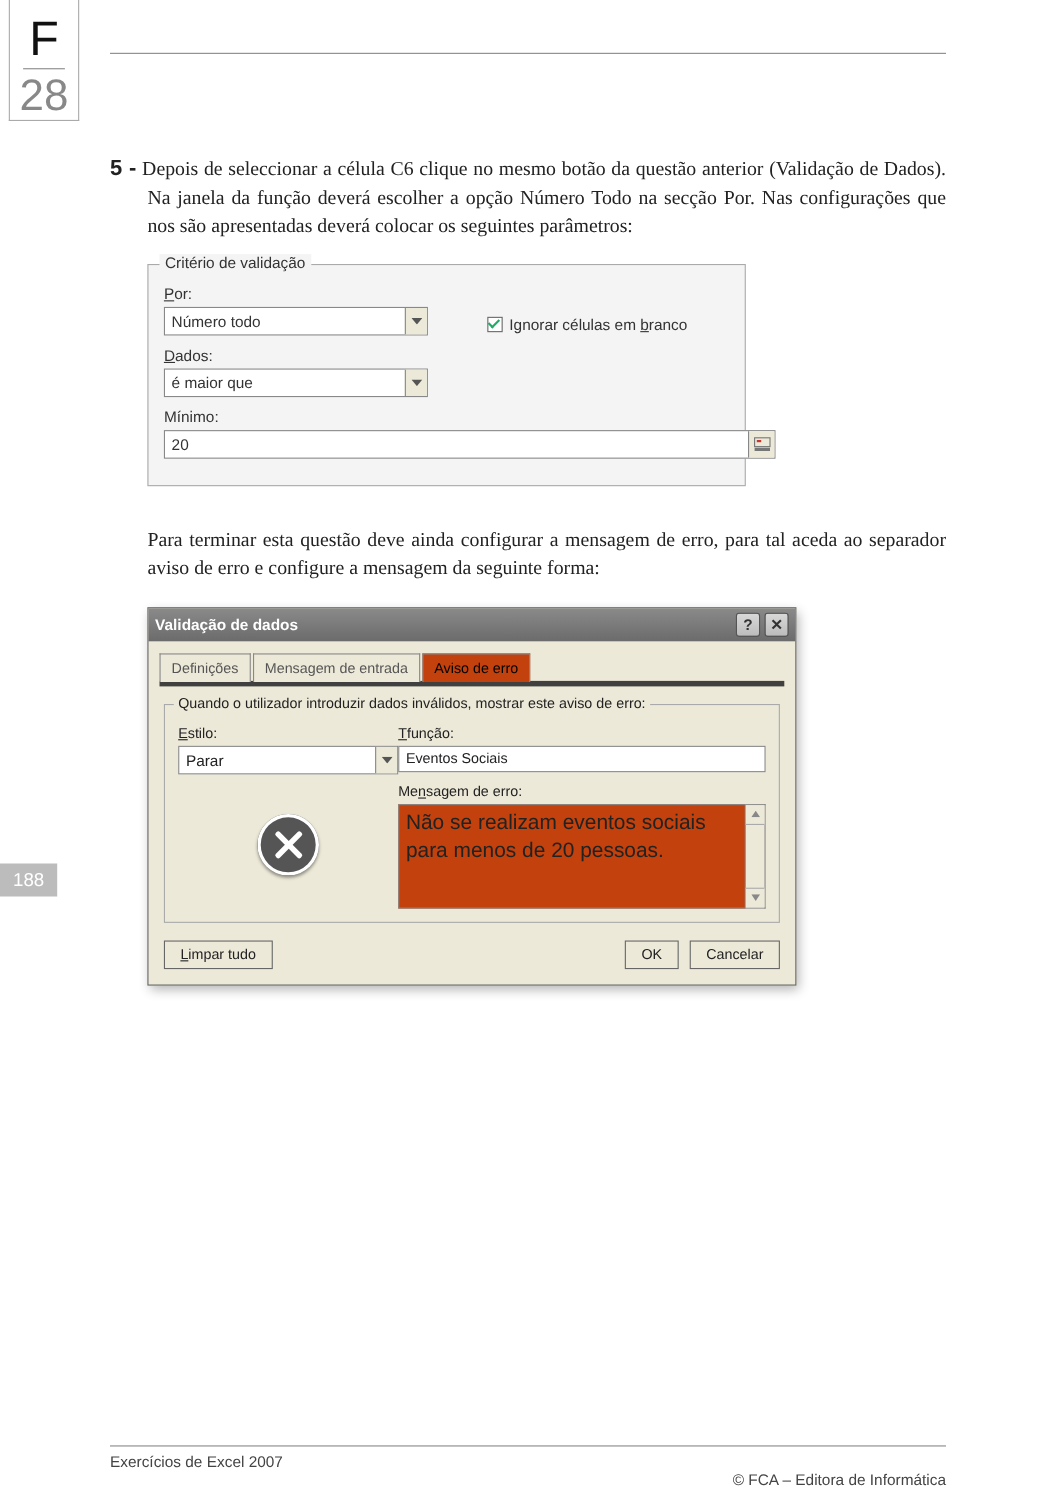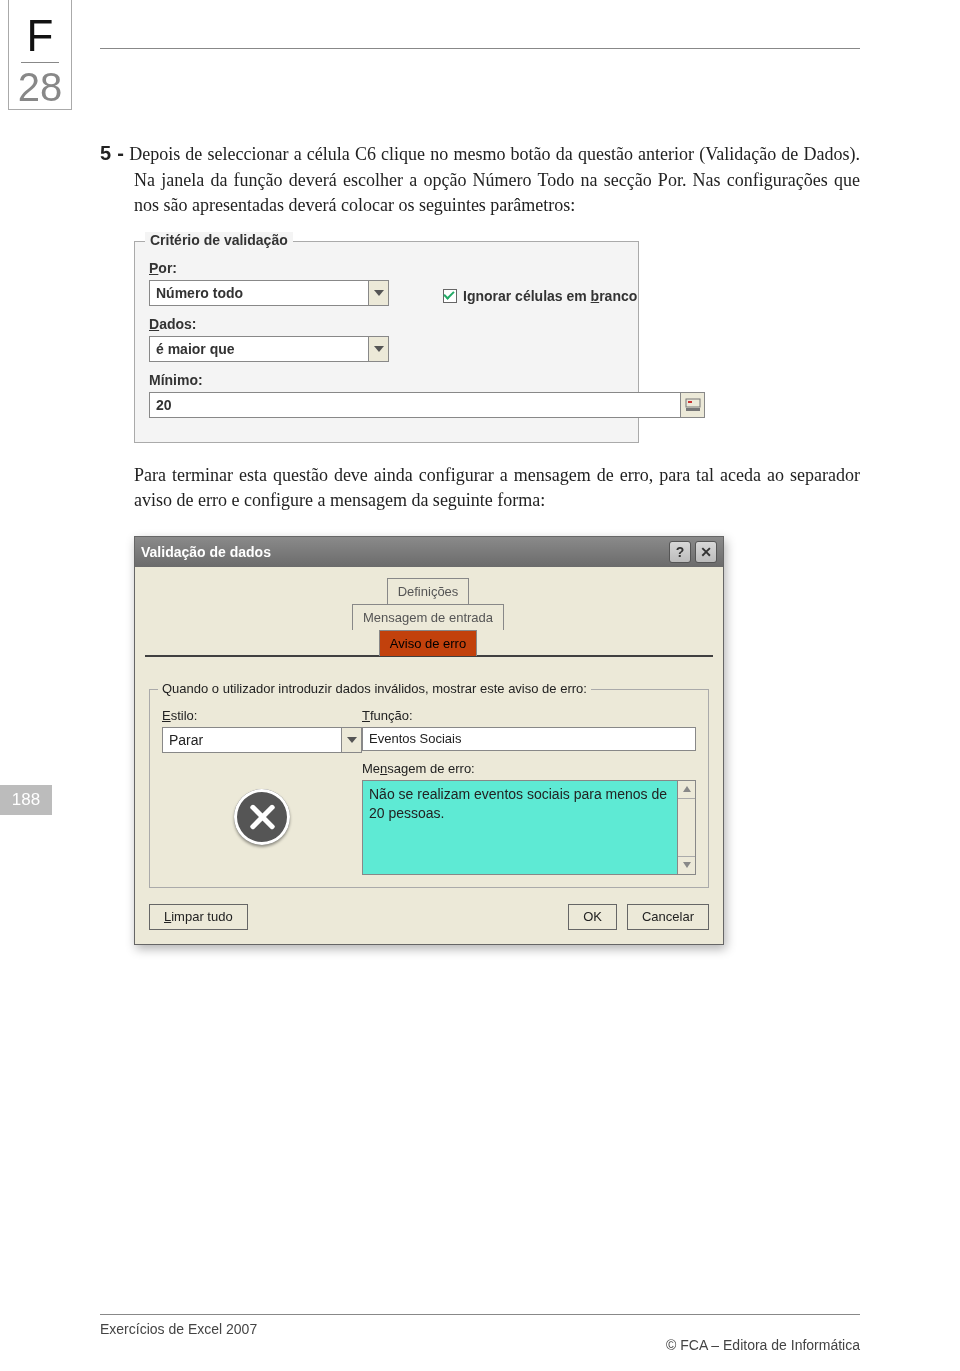--- a/index.html
+++ b/index.html
@@ -3,62 +3,62 @@
 <meta charset="utf-8">
 <style>
   * { box-sizing: border-box; margin: 0; padding: 0; }
   body { font-family: Georgia, 'Times New Roman', serif; background: #fff; color: #222; width: 960px; margin: 0 auto; }
   .page { position: relative; width: 960px; height: 1371px; padding: 30px 100px 0 100px; }
   .tab { position: absolute; top: 0; left: 8px; width: 64px; height: 110px; background: #fff; border: 1px solid #aaa; border-top: none; text-align: center; padding-top: 14px; }
   .tab-inner { display:inline-block; border-bottom:1px solid #888; padding: 0 6px 4px; font-size: 44px; font-family: Arial, sans-serif; font-weight: 400; color: #111; line-height:1; }
   .tab-num { font-size: 40px; color: #888; font-family: Arial, sans-serif; margin-top: 2px; }
   .top-line { border-top: 1px solid #888; margin-left: 0px; margin-top: 18px; }
   .body-text { font-size: 18px; line-height: 1.42; text-align: justify; margin-top: 90px; }
-  .body-text.p2 { margin-top: 20px; }
+  .body-text.p2 { margin-top: 36px; }
   .body-text.p3 { margin-top: 22px; }
   .bullet { font-family: Arial, sans-serif; font-size: 20px; font-weight: bold; color: #222; }
   .hang { padding-left: 34px; text-indent: -34px; }
   
-  .fieldset1 { width: 505px; margin: 22px 0 0 34px; border: 1px solid #aaa; position: relative; padding: 18px 14px 14px; background: #f4f4f4; font-family: Tahoma, Arial, sans-serif; font-size: 14px; color: #333; font-weight: bold; }
+  .fieldset1 { width: 544px; margin: 22px 0 0 34px; border: 1px solid #aaa; position: relative; padding: 18px 14px 14px; background: #f4f4f4; font-family: Tahoma, Arial, sans-serif; font-size: 14px; color: #333; }
   .fieldset1 legend, .legend { position: absolute; top: -10px; left: 10px; background: #f4f4f4; padding: 0 5px; font-family: Tahoma, Arial, sans-serif; font-size: 14px; color: #333; }
   .fld-row { margin-bottom: 10px; }
   .fld-label { display:block; margin-bottom: 4px; font-size: 14px; }
   .u { text-decoration: underline; }
   .combo { display:flex; align-items:center; width:240px; height:26px; border:1px solid #888; background:#fff; }
   .combo-text { flex:1; padding: 0 6px; font-size: 14px; white-space:nowrap; overflow:hidden; }
   .combo-btn { width:20px; height:100%; background:#ece9d8; border-left:1px solid #888; display:flex; align-items:center; justify-content:center; }
   .combo-btn svg { width:10px; height:6px; }
   .inline-check-row { position:absolute; top: 46px; left: 308px; display:flex; align-items:center; gap:6px; font-size: 14px; }
   .check { width:14px; height:14px; border:1px solid #666; background:#fff; position:relative; }
   .check.checked:after { content:''; position:absolute; left:2px; top:-1px; width:4px; height:8px; border:solid #2a6; border-width:0 2px 2px 0; transform:rotate(45deg); }
   .minimo-row { display:flex; align-items:center; width: 556px; height:26px; border:1px solid #888; background:#fff; }
   .minimo-row .combo-text { flex:1; }
   .minimo-icon { width:24px; height:100%; background:#ece9d8; border-left:1px solid #888; display:flex; align-items:center; justify-content:center; }
   .minimo-icon svg { width:16px; height:14px; }
   
   .dialog2 { width: 590px; margin: 22px 0 0 34px; border:1px solid #666; background:#ece9d8; font-family: Tahoma, Arial, sans-serif; font-size:13px; color:#222; box-shadow: 2px 4px 10px rgba(0,0,0,0.3); }
   .titlebar { height:30px; background: linear-gradient(#8a8a8a,#6b6b6b); color:#fff; display:flex; align-items:center; padding:0 6px; font-weight:bold; font-size:14px; }
   .titlebar-spacer { flex:1; }
   .title-btn { width:22px; height:22px; margin-left:4px; background: linear-gradient(#d8d8d8,#bcbcbc); border:1px solid #555; border-radius:3px; display:flex; align-items:center;justify-content:center; font-weight:bold; font-size:14px; color:#333; }
-  .tab-strip { display:flex; align-items:center; margin:10px 10px 0 10px; border-bottom:2px solid #404040;flex-direction:column; }
+  .tab-strip { display:flex; align-items:flex-start; margin:10px 10px 0 10px; border-bottom:5px solid #404040; }
   .tabh { padding:5px 10px; border:1px solid #888; border-bottom:none; background:#ece9d8; margin-right:2px; font-size:13px; position:relative; top:1px; color:#555; }
   .tabh.active { background:#c2410c; color:#000; z-index:2; }
   .tabh.inactive { background:#ece9d8; }
   .dialog2 .inner { padding: 12px 14px 14px; }
   .chk-row { display:flex; align-items:center; gap:6px; margin-bottom:10px; }
-  .fieldset2 { border:1px solid #aaa; padding: 14px 12px 12px; position:relative; margin-top:20px; }
+  .fieldset2 { border:1px solid #aaa; padding: 14px 12px 12px; position:relative; margin-top:4px; }
   .fieldset2 .legend2 { position:absolute; top:-9px; left:8px; background:#ece9d8; padding:0 4px; font-size:13px; }
   .row2 { display:flex; gap:0; margin-top:4px; }
   .col { display:flex; flex-direction:column; }
   .col-estilo { width: 200px; }
   .col-tit { flex:1; }
   .txtinput { height:24px; border:1px solid #888; background:#fff; padding:0 6px; font-size:13px; display:flex; align-items:center; }
   .msglabel { margin-top:10px; }
   .textarea-wrap { display:flex; margin-top:4px; }
-  .textarea { flex:1; min-height:95px; border:1px solid #888; background:#5eead4; padding:4px 6px; font-size:14px; line-height:1.35; }
+  .textarea { flex:1; min-height:95px; border:1px solid #888; background:#c2410c; padding:4px 6px; font-size:19px; line-height:1.35; }
   .scroll { width:18px; border:1px solid #888; border-left:none; background:#ece9d8; display:flex; flex-direction:column; justify-content:space-between; }
   .scroll-btn { height:18px; background:#ece9d8; border-bottom:1px solid #aaa; display:flex; align-items:center;justify-content:center; }
   .scroll-btn:last-child { border-bottom:none; border-top:1px solid #aaa; }
   .error-icon-area { display:flex; align-items:center; justify-content:center; margin-top: 36px; }
   .error-icon { width:56px; height:56px; border-radius:50%; background:#555; display:flex; align-items:center; justify-content:center; position:relative; box-shadow: inset 0 0 0 3px #fff, 0 2px 3px rgba(0,0,0,0.4); }
   .error-x { position:relative; width:28px; height:28px; }
   .error-x:before, .error-x:after { content:''; position:absolute; left:12px; top:-2px; width:5px; height:32px; background:#fff; border-radius:2px; }
   .error-x:before { transform:rotate(45deg); }
   .error-x:after { transform:rotate(-45deg); }
   .btn-row { display:flex; align-items:center; margin-top:16px; }

